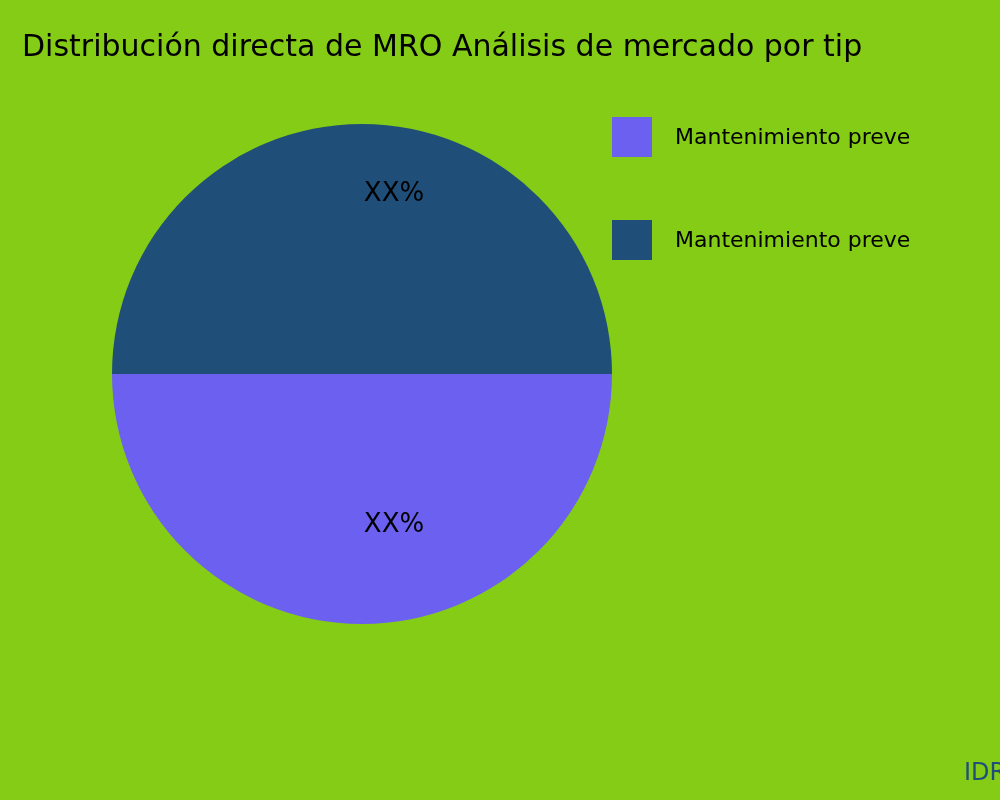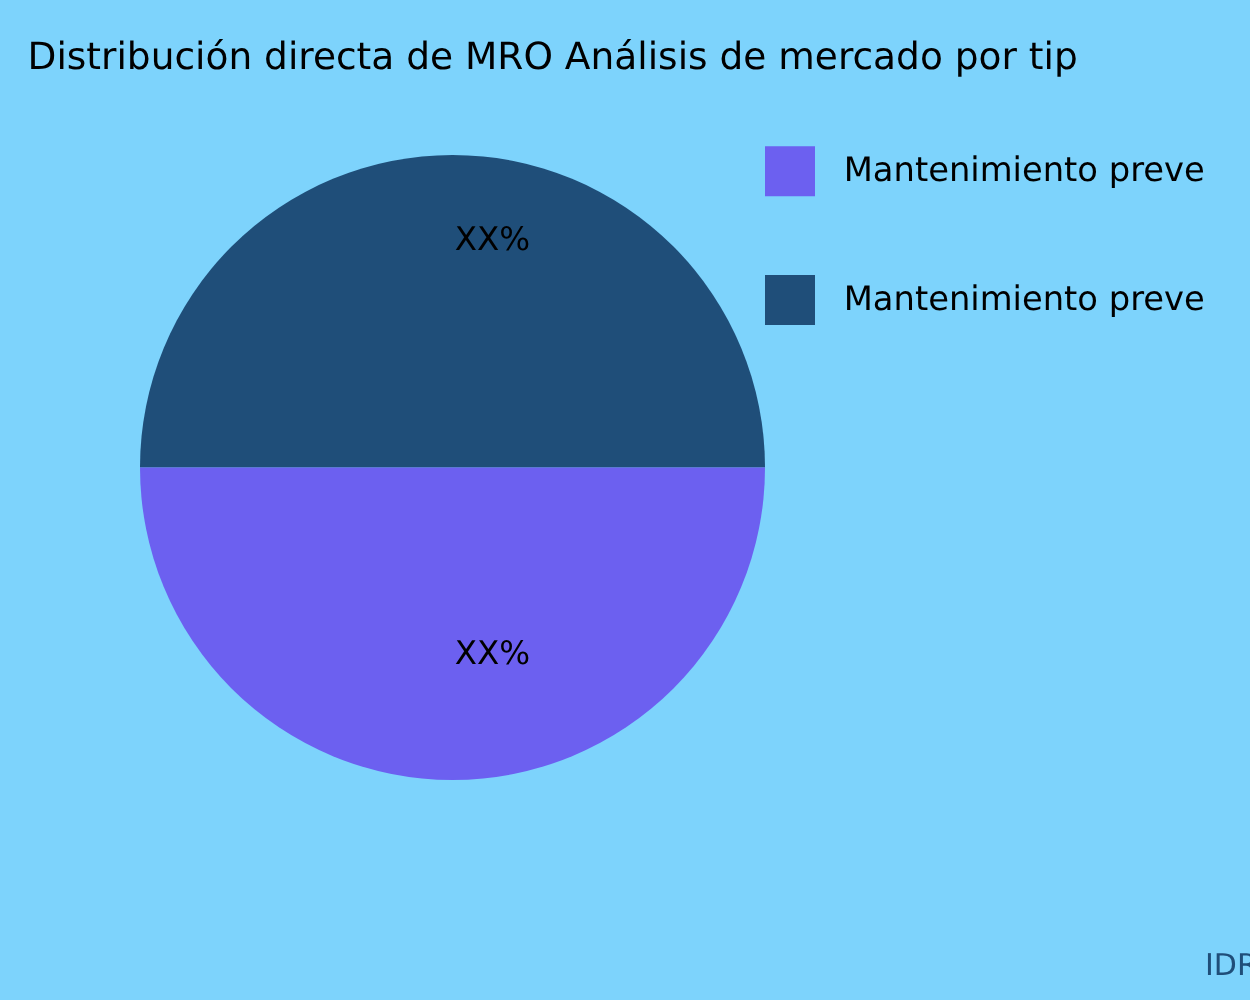--- a/index.html
+++ b/index.html
@@ -9,21 +9,21 @@
     background: #ffffff;
   }
   body {
     font-family: "DejaVu Sans", sans-serif;
     color: #000000;
   }
   #canvas {
     position: relative;
     width: 1000px;
     height: 800px;
-    background: #7dd3fc;
+    background: #84cc16;
     overflow: hidden;
   }
 
   
   .chart-title {
     position: absolute;
     left: 22px;
     top: 26px;
     font-size: 30px;
     line-height: 40px;
@@ -74,21 +74,21 @@
     top: 0;
     width: 40px;
     height: 40px;
   }
   .legend-label {
     position: absolute;
     left: 63px;
     top: 0;
     height: 40px;
     line-height: 40px;
-    font-size: 27px;
+    font-size: 22px;
     color: #000000;
     white-space: nowrap;
   }
 
   
   .watermark {
     position: absolute;
     left: 964px;
     top: 755px;
     font-size: 24px;

